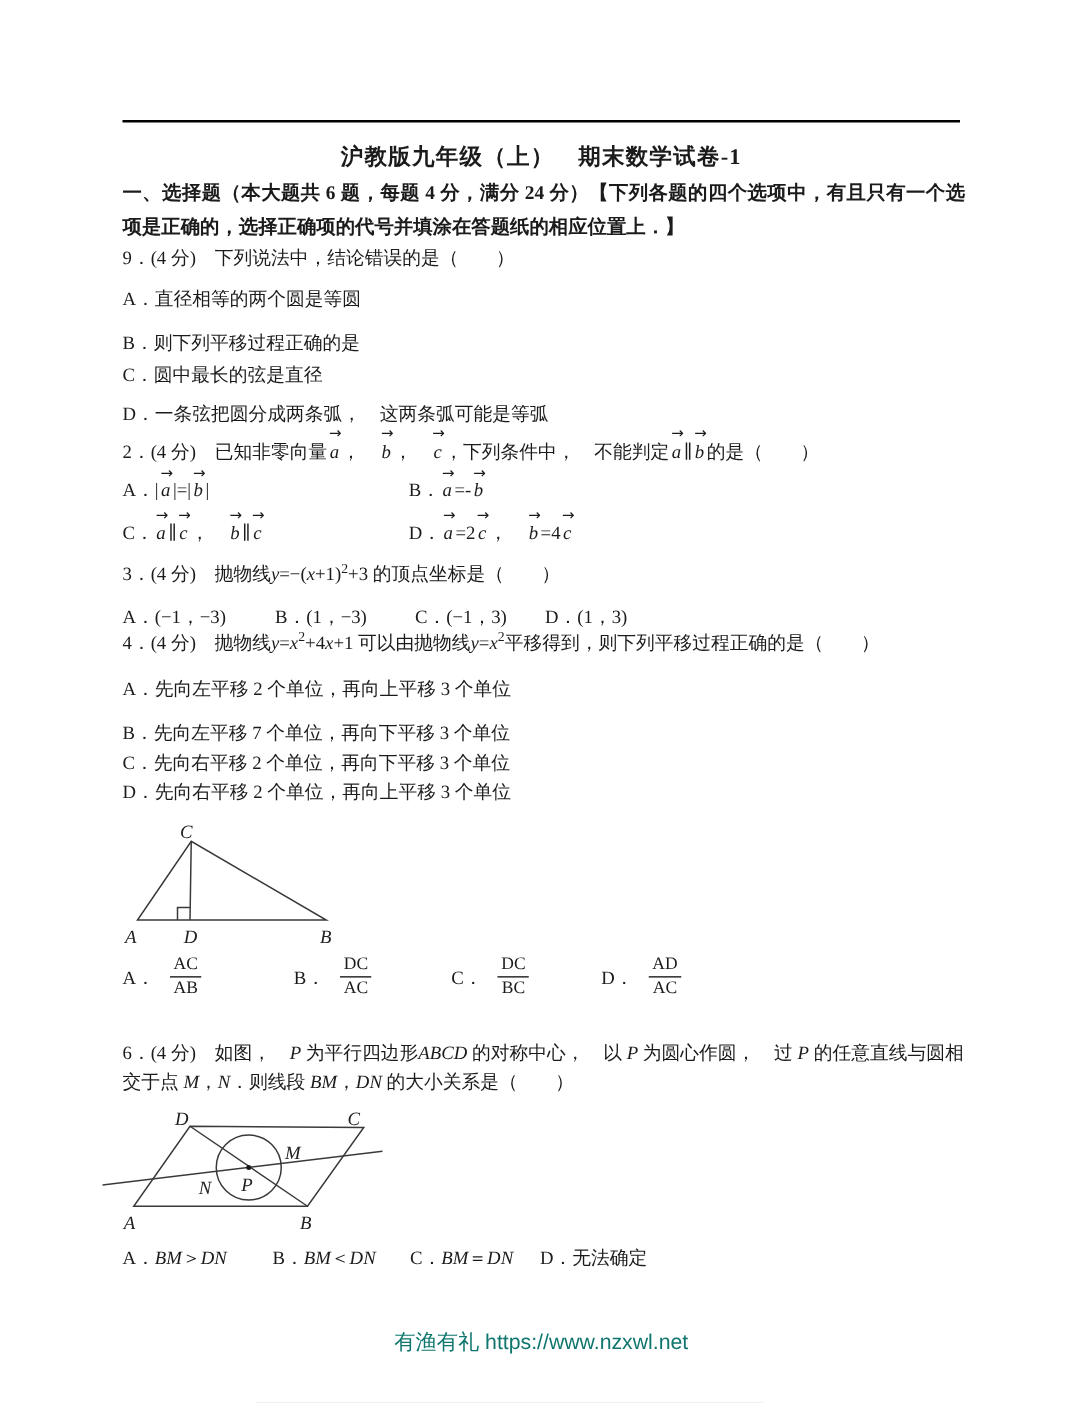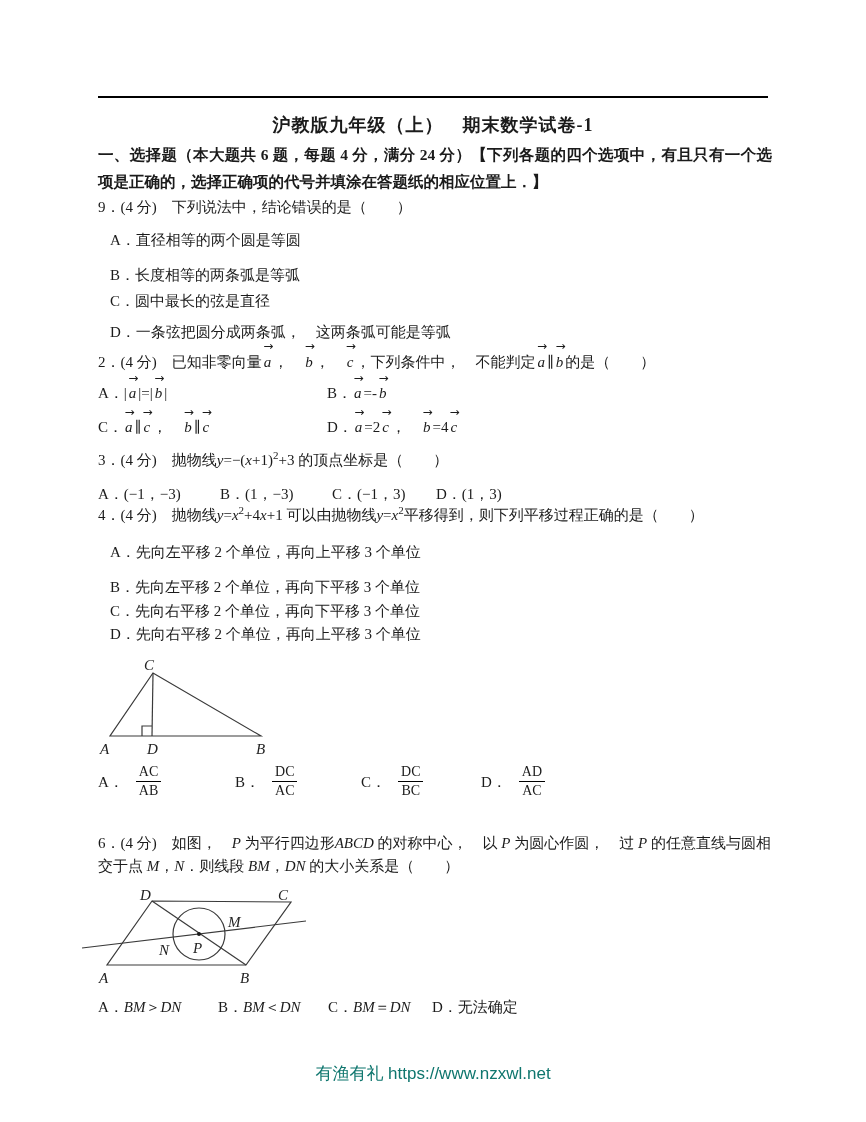--- a/index.html
+++ b/index.html
@@ -11,21 +11,21 @@
   .title{
     position:absolute;left:98px;top:101px;width:670px;text-align:center;
     font-size:18px;font-weight:700;letter-spacing:1px;
   }
   .section-head{
     position:absolute;left:98px;top:141px;width:674px;
     font-size:15.5px;font-weight:700;line-height:27px;text-align:justify;
   }
   .q{position:absolute;left:98px;width:674px;font-size:15px;line-height:23px;}
   .q .stem{display:block;}
-  .q .opt-block{display:block;white-space:nowrap;margin-left:12px;}
+  .q .opt-block{display:block;white-space:nowrap;}
   .row{position:relative;}
   .row .opt{position:absolute;top:0;white-space:nowrap;}
   sup{font-size:11px;line-height:0;vertical-align:super;}
   i{font-family:"Liberation Serif","DejaVu Serif",serif;}
   
   .vec{position:relative;display:inline-block;font-style:italic;margin:0 2px;}
   .vec .arr{
     position:absolute;top:-0.80em;left:50%;transform:translateX(-42%);
     font-size:12px;font-style:normal;line-height:1;font-family:"DejaVu Sans",sans-serif;
   }
@@ -69,21 +69,21 @@
 
   <div class="rule"></div>
 
   <h1 class="title">沪教版九年级（上）　期末数学试卷-1</h1>
 
   <div class="section-head">一、选择题（本大题共 6 题，每题 4 分，满分 24 分）【下列各题的四个选项中，有且只有一个选项是正确的，选择正确项的代号并填涂在答题纸的相应位置上．】</div>
 
   <div class="q" id="q1">
     <span class="stem">9．(4 分)　下列说法中，结论错误的是（　　）</span>
     <span class="opt-block oA">A．直径相等的两个圆是等圆</span>
-    <span class="opt-block oB">B．长度相等的两条弧是等弧</span>
+    <span class="opt-block oB">B．则下列平移过程正确的是</span>
     <span class="opt-block oC">C．圆中最长的弦是直径</span>
     <span class="opt-block oD">D．一条弦把圆分成两条弧，　这两条弧可能是等弧</span>
   </div>
 
   <div class="q" id="q2">
     <span class="stem">2．(4 分)　已知非零向量<span class="vec"><span class="arr">→</span>a</span>，　<span class="vec"><span class="arr">→</span>b</span>，　<span class="vec"><span class="arr">→</span>c</span>，下列条件中，　不能判定<span class="vec"><span class="arr">→</span>a</span>∥<span class="vec"><span class="arr">→</span>b</span>的是（　　）</span>
     <div class="row">
       <span class="opt" style="left:0">A．|<span class="vec"><span class="arr">→</span>a</span>|=|<span class="vec"><span class="arr">→</span>b</span>|</span>
       <span class="opt colB">B．<span class="vec"><span class="arr">→</span>a</span>=-<span class="vec"><span class="arr">→</span>b</span></span>
     </div>
@@ -99,21 +99,21 @@
       <span class="opt" style="left:0">A．(−1，−3)</span>
       <span class="opt pB">B．(1，−3)</span>
       <span class="opt pC">C．(−1，3)</span>
       <span class="opt pD">D．(1，3)</span>
     </div>
   </div>
 
   <div class="q" id="q4">
     <span class="stem">4．(4 分)　抛物线<i>y</i>=<i>x</i><sup>2</sup>+4<i>x</i>+1 可以由抛物线<i>y</i>=<i>x</i><sup>2</sup>平移得到，则下列平移过程正确的是（　　）</span>
     <span class="opt-block oA">A．先向左平移 2 个单位，再向上平移 3 个单位</span>
-    <span class="opt-block oB">B．先向左平移 2 个单位，再向下平移 3 个单位</span>
+    <span class="opt-block oB">B．先向左平移 7 个单位，再向下平移 3 个单位</span>
     <span class="opt-block oC">C．先向右平移 2 个单位，再向下平移 3 个单位</span>
     <span class="opt-block oD">D．先向右平移 2 个单位，再向上平移 3 个单位</span>
   </div>
 
   <div class="q" id="q5">
     <svg width="230" height="102" viewBox="0 0 230 102">
       <g fill="none" stroke="#3a3a3a" stroke-width="1.2">
         <polygon points="12,78 163,78 55,15"></polygon>
         <line x1="55" y1="15" x2="54" y2="78"></line>
         <polyline points="44,78 44,68 54,68"></polyline>

